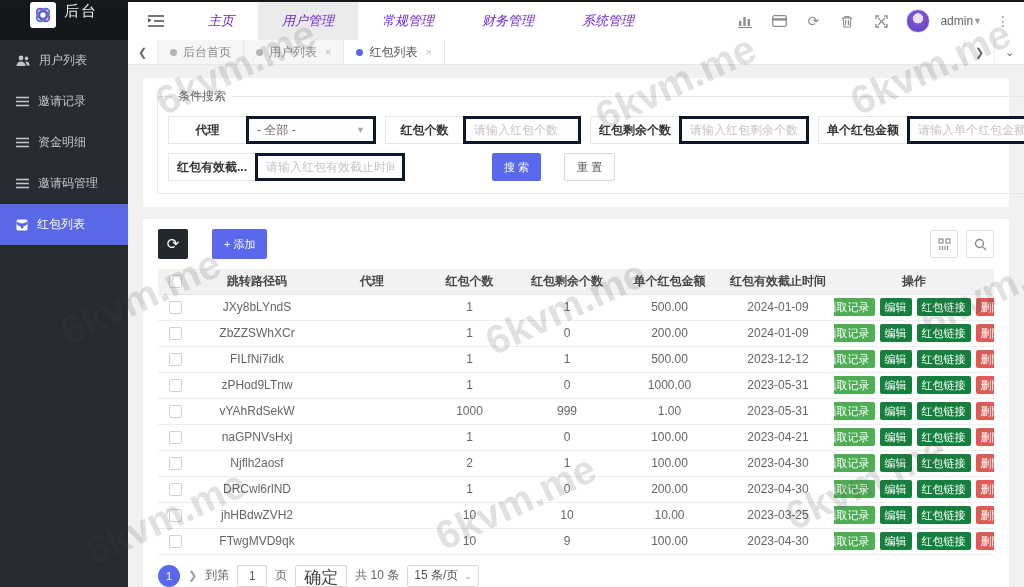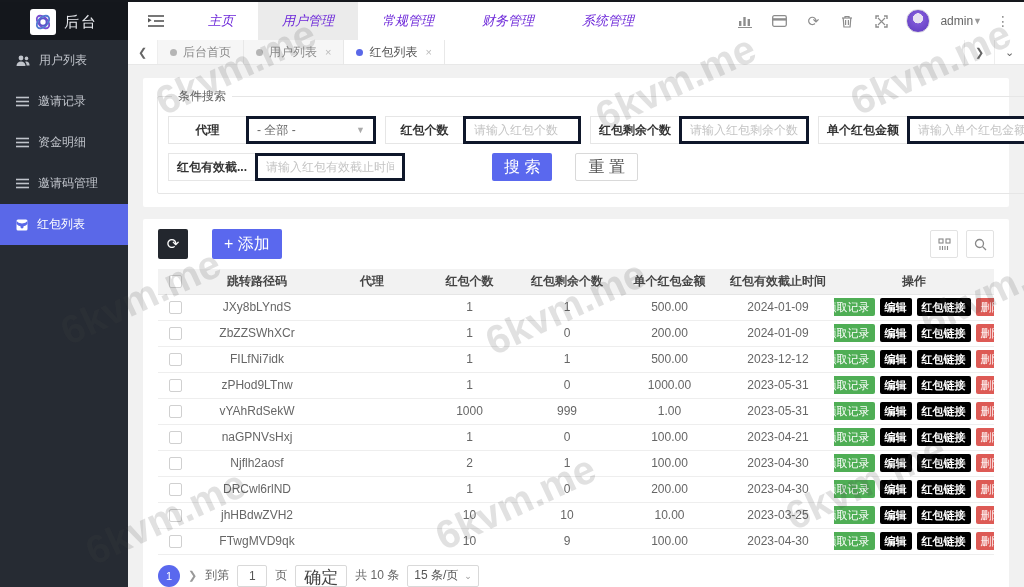--- a/index.html
+++ b/index.html
@@ -2,21 +2,21 @@
 <html><head>
 <meta charset="utf-8">
 <style>
   * { margin:0; padding:0; box-sizing:border-box; }
   html,body { width:1024px; height:587px; overflow:hidden; background:#fff;
     font-family:"Liberation Sans","DejaVu Sans",sans-serif; }
   .app { position:relative; width:1024px; height:587px; overflow:hidden; }
 
   
   .topbar { position:absolute; left:0; top:0; width:1024px; height:40px; display:flex; border-top:2px solid #15181d; }
-  .logo { width:128px; height:40px; background:#14171c; display:flex; align-items:center; justify-content:center; gap:8px; flex:none; }
+  .logo { width:128px; height:40px; background:#14171c; display:flex; align-items:flex-start; justify-content:center; gap:8px; flex:none; }
   .logo-badge { width:26px; height:26px; background:#fff; border-radius:3px; display:flex; align-items:center; justify-content:center; }
   .logo-badge svg { display:block; }
   .logo-text { color:#e8eaee; font-size:15px; letter-spacing:2px; }
   .nav { flex:1; background:#fff; display:flex; align-items:stretch; box-shadow:0 1px 2px rgba(0,0,0,.08); }
   .nav-collapse { width:56px; display:flex; align-items:center; justify-content:center; color:#555; cursor:pointer; }
   .nav-item { padding:0 24px; display:flex; align-items:center; font-size:13px; color:#6d28d9; cursor:pointer;font-style:italic; }
   .nav-item.active { background:#ebebeb; }
   .nav-right { margin-left:auto; display:flex; align-items:center; gap:4px; padding-right:6px; }
   .tool-ic { width:30px; height:40px; display:flex; align-items:center; justify-content:center; color:#8d8d8d; cursor:pointer; font-size:14px; }
   .avatar { width:24px; height:24px; border-radius:50%; background:radial-gradient(circle at 50% 38%, #e8e2f2 28%, #7e57d6 30%, #6a45c8 70%); border:1px solid #e2e2e2; margin-left:6px; }
@@ -49,40 +49,40 @@
   .form-row { display:flex; gap:9px; margin-bottom:9px; }
   .form-row:last-child { margin-bottom:0; }
   .fgroup { display:flex; }
   .flabel { height:28px; min-width:78px; padding:0 8px; border:1px solid #e6e6e6; border-right:none; background:#fff; display:flex; align-items:center; justify-content:center; font-size:12px; font-weight:bold; color:#333; white-space:nowrap; }
   .fctrl { height:28px; width:118px; border:3px solid #0f172a; background:#fff; font-size:12px; color:#666; padding:0 8px; display:flex; align-items:center; }
   input.fctrl { outline:none; }
   input.fctrl::placeholder { color:#c4c4c4; }
   .fselect { justify-content:space-between; cursor:pointer; }
   .fselect .caret { font-size:9px; color:#aaa; }
   .fctrl.wide { width:130px; }
-  .btn { border:none; border-radius:2px; font-size:16px; cursor:pointer; font-family:inherit; }
+  .btn { border:none; border-radius:2px; font-size:11px; cursor:pointer; font-family:inherit; }
   .btn-search { background:#5a68ee; color:#fff; height:28px; padding:0 12px; margin-left:78px; }
   .btn-reset { background:#fff; color:#555; height:28px; padding:0 12px; border:1px solid #d9d9d9; margin-left:14px; }
 
   
   .table-card { padding:10px 15px 12px; }
   .tbl-toolbar { display:flex; align-items:center; margin-bottom:10px; }
   .btn-refresh { width:30px; height:30px; background:#23272e; color:#fff; font-size:15px; border-radius:2px; display:flex; align-items:center; justify-content:center; }
   .btn-add { height:30px; background:#5a68ee; color:#fff; padding:0 12px; margin-left:24px; }
   .toolbar-right { margin-left:auto; display:flex; gap:8px; }
   .icon-btn { width:28px; height:28px; border:1px solid #e2e2e2; background:#fff; border-radius:2px; display:flex; align-items:center; justify-content:center; color:#888; cursor:pointer; }
 
   table { width:100%; border-collapse:collapse; table-layout:fixed; font-size:12px; }
   th { background:#f2f2f2; color:#444; font-weight:bold; height:25px; text-align:center; border-bottom:1px solid #e6e6e6; overflow:hidden; white-space:nowrap; }
   td { height:25px; text-align:center; color:#666; border-bottom:1px solid #eee; overflow:hidden; white-space:nowrap; }
   .cb { display:inline-block; width:13px; height:13px; border:1px solid #d0d0d0; border-radius:2px; background:#fff; vertical-align:middle; cursor:pointer; }
   .ops { display:flex; align-items:center; justify-content:center; gap:5px; height:25px; }
   .mini { height:18px; padding:0 5px; font-size:11px; color:#fff; border-radius:2px; white-space:nowrap; }
   .mini.green { background:#4fae55; }
-  .mini.blue  { background:#000000;font-weight:bold; }
+  .mini.blue  { background:#15803d; }
   .mini.red   { background:#dd5a55; }
 
   
   .pager { display:flex; align-items:center; gap:8px; margin-top:10px; font-size:12px; color:#666; }
   .pg-cur { width:22px; height:22px; border-radius:50%; background:#5a68ee; color:#fff; display:flex; align-items:center; justify-content:center; font-size:11px; }
   .pg-next { color:#999; font-size:11px; cursor:pointer; }
   .pg-input { width:30px; height:22px; border:1px solid #d9d9d9; border-radius:2px; text-align:center; font-size:12px; color:#555; outline:none; }
   .pg-btn { height:22px; padding:0 8px; background:#fff; border:1px solid #d9d9d9; font-size:17px; color:#444; }
   .pg-size { height:22px; border:1px solid #d9d9d9; border-radius:2px; padding:0 6px; display:flex; align-items:center; gap:6px; cursor:pointer; color:#555; }
 

